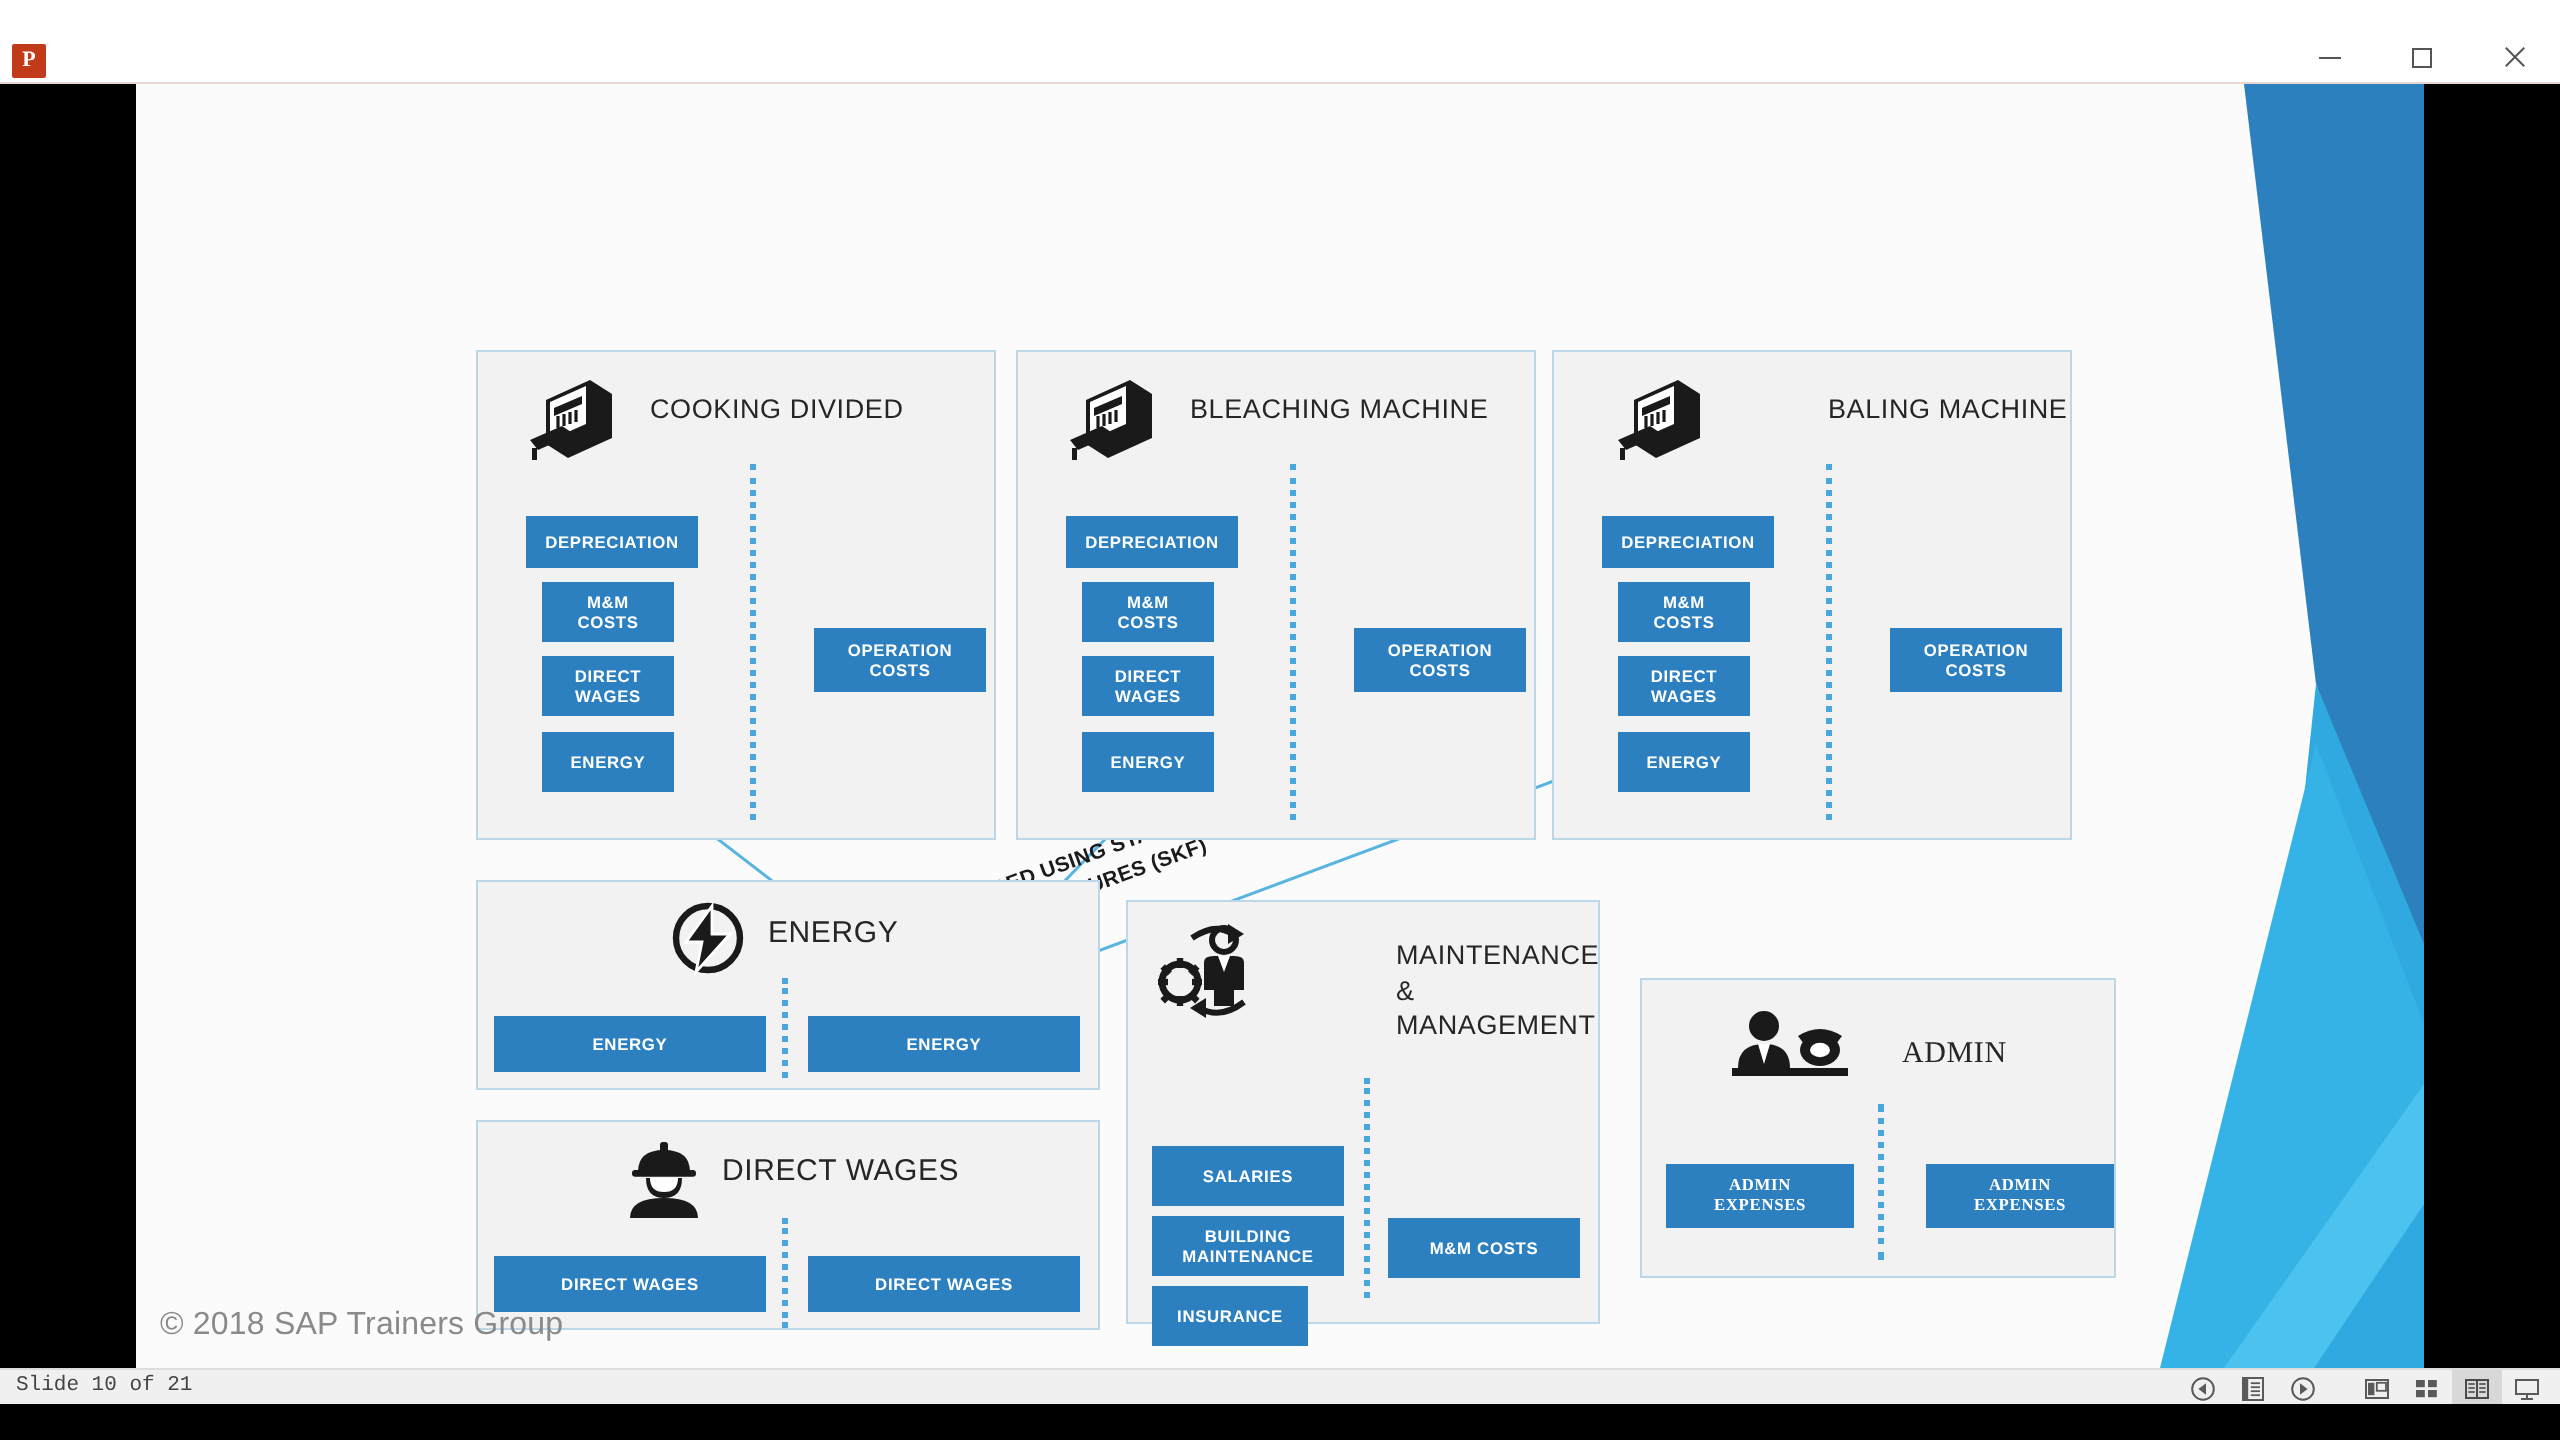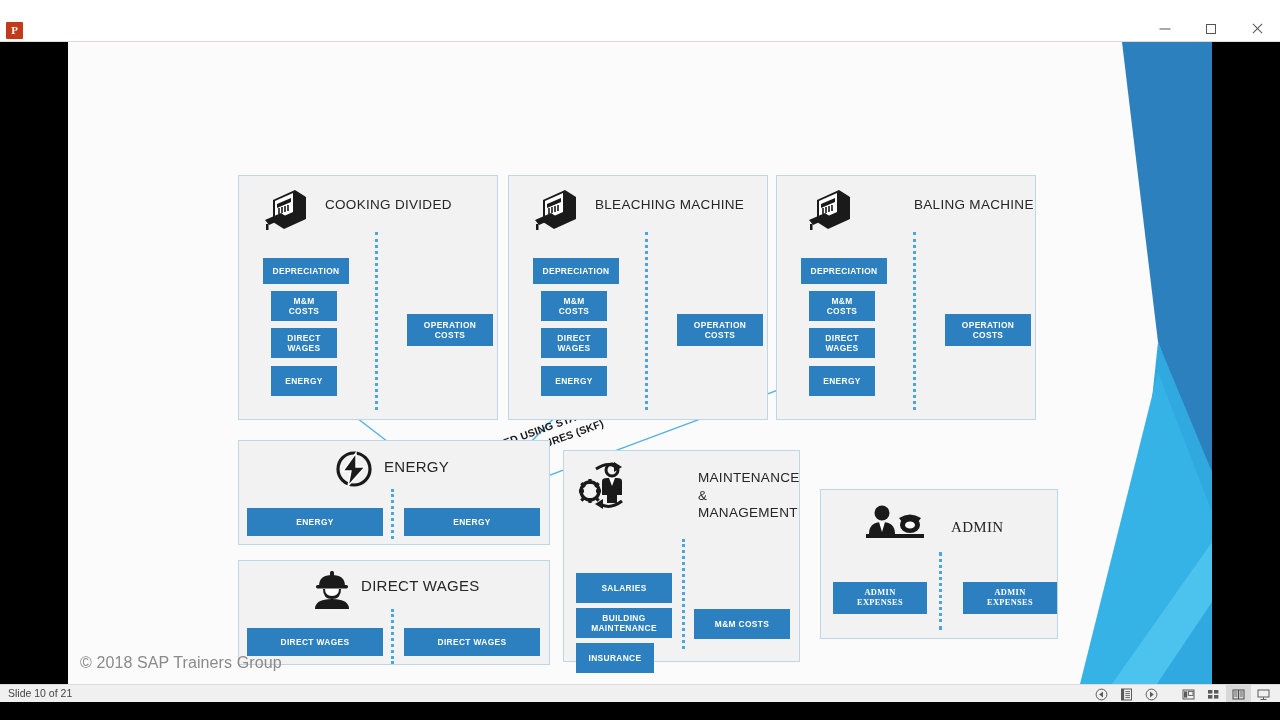--- a/index.html
+++ b/index.html
@@ -100,21 +100,21 @@
     position: absolute; left: 12px; bottom: 12px;
     color: #8a8a8a; font-size: 16px; letter-spacing: 0.1px;
   }
 
   
   .statusbar {
     position: absolute; left: 0; top: 684px; width: 1280px; height: 18px;
     background: #f0f0f0; border-top: 1px solid #dcdcdc;
   }
   .slide-count {
-    position: absolute; left: 8px; top: 2px; font-size: 10.5px; color: #444;
+    position: absolute; left: 8px; top: 2px; font-size: 10.5px; color: #444; font-family: Liberation Mono, monospace;
   }
   .sb-icons { position: absolute; right: 4px; top: 0; height: 18px; display: flex; align-items: center; }
   .sb-ico {
     width: 25px; height: 18px; position: relative; display: flex;
     align-items: center; justify-content: center;
   }
   .sb-ico.active { background: #d8d8d8; }
   .sb-gap { width: 12px; }
   .sb-svg { display: block; }
 

